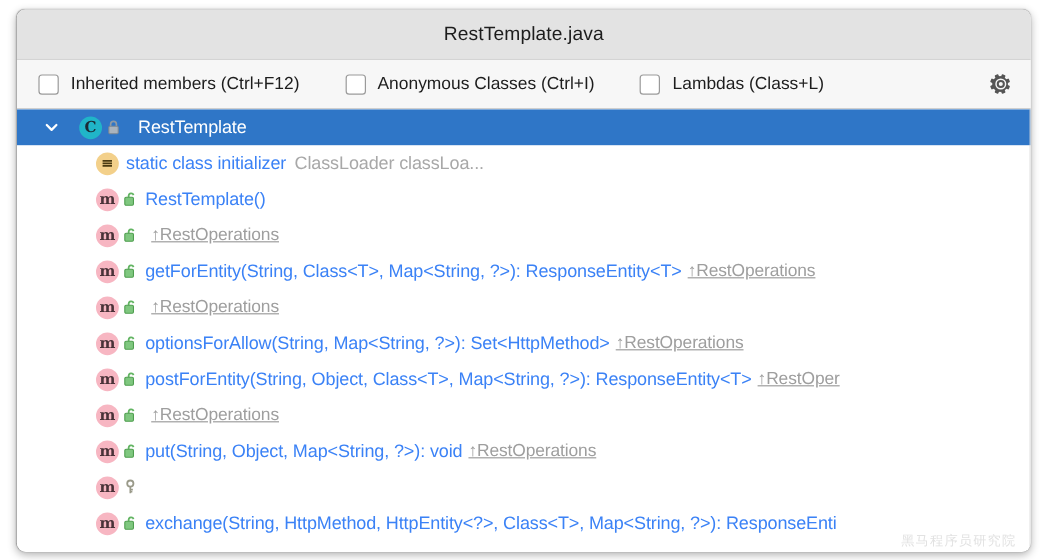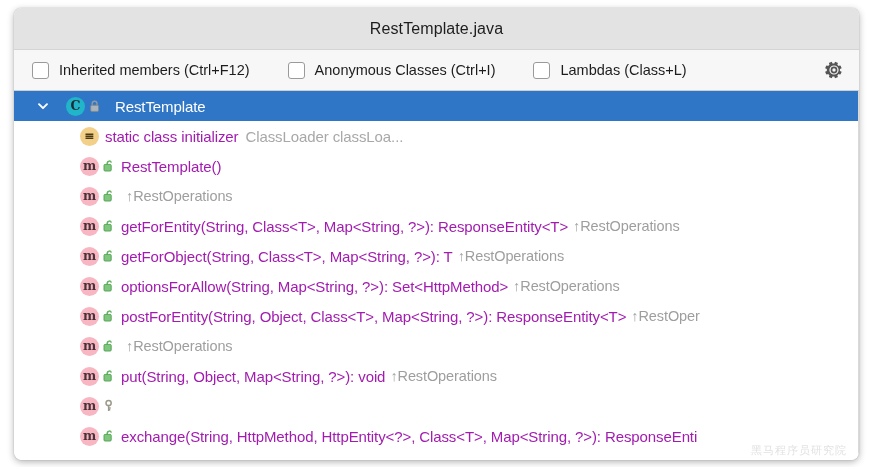--- a/index.html
+++ b/index.html
@@ -151,35 +151,36 @@
     height: 15px;
     margin-left: 3px;
     flex: 0 0 auto;
     display: flex;
     align-items: center;
     justify-content: center;
   }
 
   .label {
     font-size: 15px;
-    color: #a21caf;
+    color: #3b82f6;
     letter-spacing: -0.1px;
   }
   .row.selected .label { color: #ffffff; }
   .label-dim {
     font-size: 15px;
     color: #a8a8a8;
     margin-left: 7px;
     letter-spacing: -0.1px;
   }
   .label-impl {
     font-size: 14.5px;
     color: #9e9e9e;
     margin-left: 5px;
     letter-spacing: -0.1px;
+    text-decoration: underline;
   }
 
   
   .right-rule {
     position: absolute;
     right: 0px;
     top: 0;
     bottom: 0;
     width: 1px;
     background: #d9d9d9;
@@ -294,21 +295,20 @@
         <div class="row indent-1">
           <span class="icon-wrap">
             <span class="cg cg-method">m</span>
             <span class="mod">
               <svg width="12" height="14" viewBox="0 0 12 14">
                 <path d="M4.2 5.5V4.1a2.1 2.1 0 0 1 4.1-.5" fill="none" stroke="#63b563" stroke-width="1.5"></path>
                 <rect x="1" y="5.4" width="7.2" height="6.6" rx="1" fill="#7fc77f" stroke="#4f9e4f" stroke-width="0.9"></rect>
               </svg>
             </span>
           </span>
-          <span class="label">getForObject(String, Class&lt;T&gt;, Map&lt;String, ?&gt;): T</span>
           <span class="label-impl">↑RestOperations</span>
         </div>
         <div class="row indent-1">
           <span class="icon-wrap">
             <span class="cg cg-method">m</span>
             <span class="mod">
               <svg width="12" height="14" viewBox="0 0 12 14">
                 <path d="M4.2 5.5V4.1a2.1 2.1 0 0 1 4.1-.5" fill="none" stroke="#63b563" stroke-width="1.5"></path>
                 <rect x="1" y="5.4" width="7.2" height="6.6" rx="1" fill="#7fc77f" stroke="#4f9e4f" stroke-width="0.9"></rect>
               </svg>

